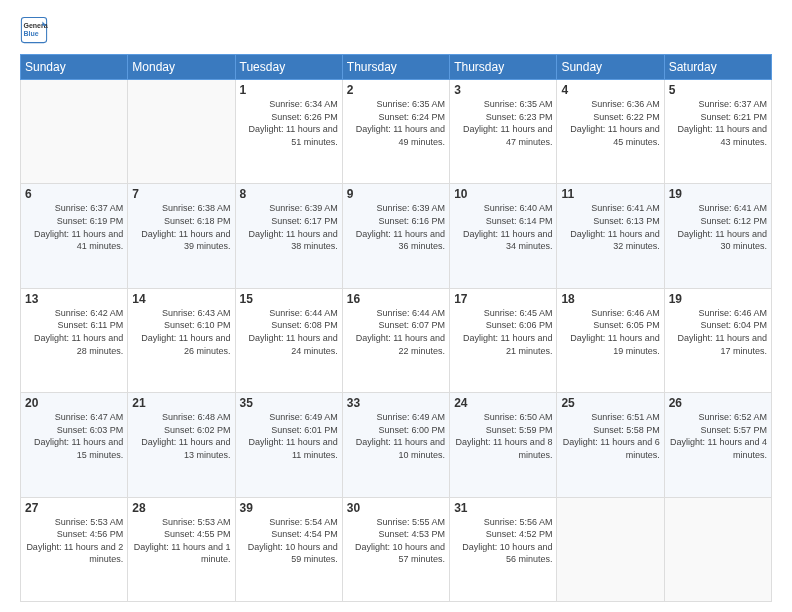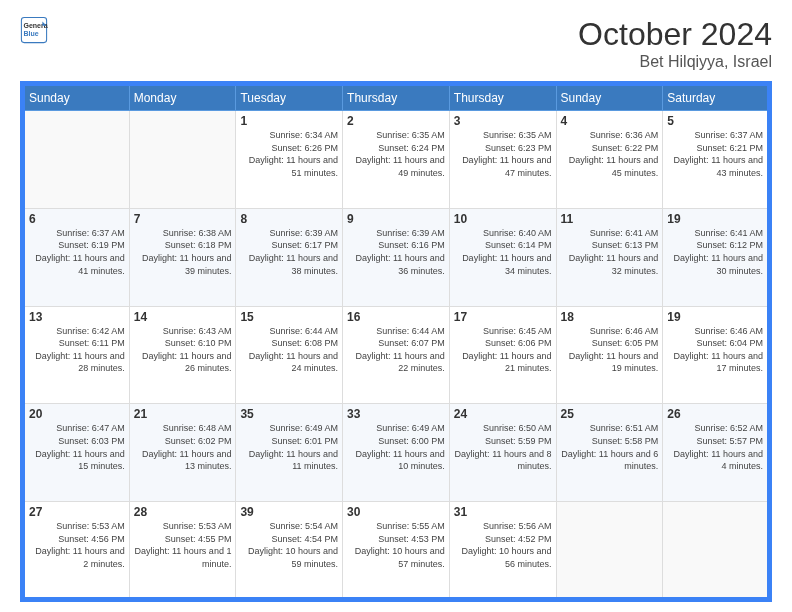--- a/index.html
+++ b/index.html
@@ -40,21 +40,21 @@
       color: #333;
       font-weight: 300;
     }
     .location-title {
       font-size: 16px;
       color: #555;
       font-weight: normal;
     }
     .calendar {
       flex: 1;
-      border: 5px solid #3b82f6;
+      border: 1px solid #3b82f6;
       border-collapse: collapse;
       width: 100%;
       table-layout: fixed;
     }
     .calendar th {
       background-color: #3a7abf;
       color: #fff;
       font-size: 12px;
       padding: 5px 4px;
       text-align: left;
@@ -96,24 +96,20 @@
 <div class="page">
   <div class="header">
     <div class="logo">
       <svg class="logo-icon" viewBox="0 0 40 40">
         <rect x="2" y="2" width="36" height="36" rx="4" fill="#fff" stroke="#3a7abf" stroke-width="1.5"></rect>
         <text x="5" y="17" font-size="10" font-weight="bold" fill="#333" font-family="Arial">General</text>
         <text x="5" y="29" font-size="10" font-weight="bold" fill="#3a7abf" font-family="Arial">Blue</text>
         <polygon points="32,8 38,14 32,14" fill="#3a7abf"></polygon>
       </svg>
     </div>
-    <div class="title-block">
-      <div class="month-title">October 2024</div>
-      <div class="location-title">Bet Hilqiyya, Israel</div>
-    </div>
   </div>
 
   <table class="calendar">
     <thead>
       <tr>
       <th>Sunday</th>
           <th>Monday</th>
           <th>Tuesday</th>
           <th>Thursday</th>
           <th>Thursday</th>

